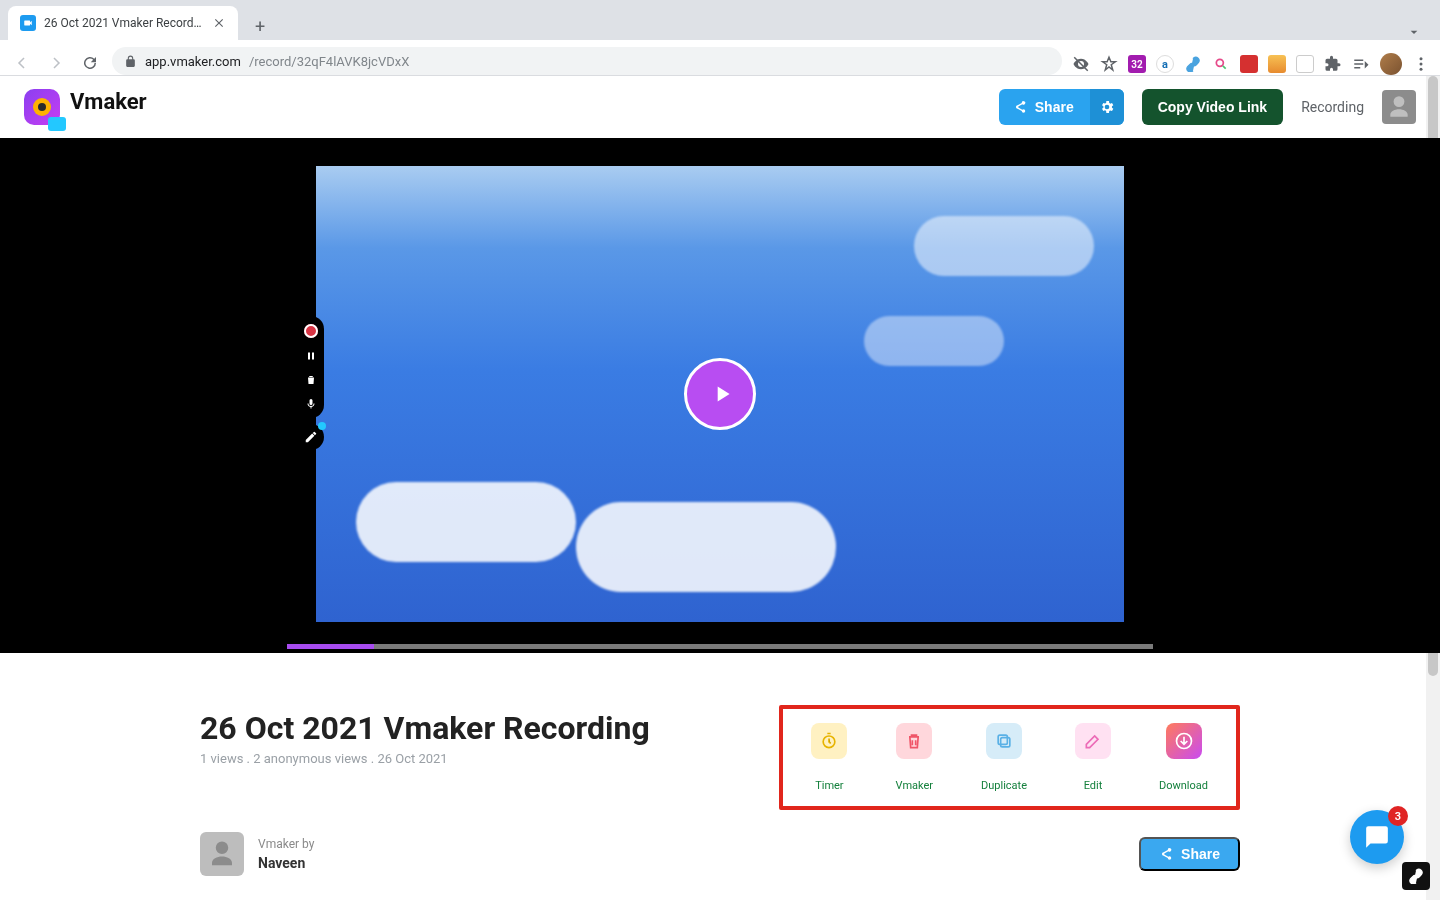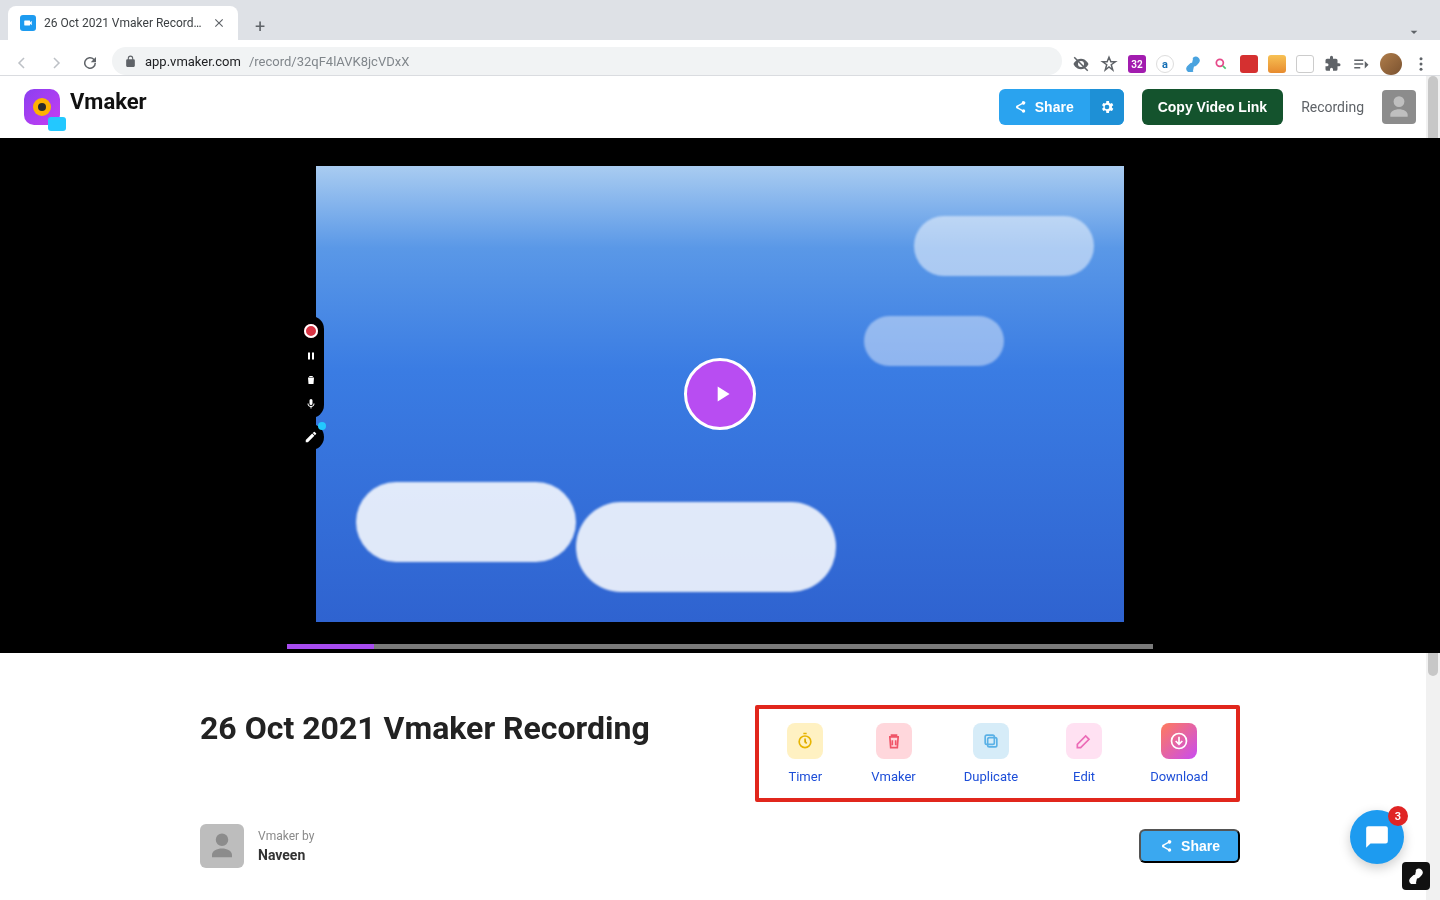--- a/index.html
+++ b/index.html
@@ -64,21 +64,21 @@
   .progress-track{position:absolute;left:287px;right:287px;bottom:4px;height:5px;background:#7a7a7a}
   .progress-fill{height:100%;background:#a84cf0;width:10%}
 
   
   .meta-section{max-width:1080px;margin:0 auto;padding:56px 20px 0 20px;display:flex;justify-content:space-between;position:relative}
   .meta-left{min-width:0}
   .video-title{font-size:32px;font-weight:700;color:#222;margin-bottom:4px}
   .meta-line{color:#9aa0a6;font-size:13px}
 
   .action-row{display:flex;gap:48px;padding:14px 28px;border:4px solid #e1261c;border-radius:2px;align-items:flex-start;margin-top:-4px}
-  .action{display:flex;flex-direction:column;align-items:center;gap:10px;font-size:13px;color:#1d4ed8}
+  .action{display:flex;flex-direction:column;align-items:center;gap:20px;font-size:11px;color:#15803d}
   .action .chip{width:36px;height:36px;border-radius:8px;display:flex;align-items:center;justify-content:center}
   .chip-timer{background:#fff1c2;color:#e7b400}
   .chip-delete{background:#ffd7dc;color:#f05568}
   .chip-dup{background:#d6ecf8;color:#5ab1e6}
   .chip-edit{background:#ffe1f2;color:#ec6bb7}
   .chip-dl{background:linear-gradient(135deg,#ff7b5b,#c94bf1);color:#fff}
 
   .creator-row{max-width:1080px;margin:22px auto 0 auto;padding:0 20px;display:flex;align-items:center;justify-content:space-between}
   .creator-left{display:flex;align-items:center;gap:14px}
   .creator-avatar{width:44px;height:44px;background:#bdbdbd;border-radius:6px;display:flex;align-items:center;justify-content:center}
@@ -279,20 +279,21 @@
   </div>
 
   <div class="progress-track">
     <div class="progress-fill"></div>
   </div>
 </div>
 
 <div class="meta-section">
   <div class="meta-left">
     <h1 class="video-title">26 Oct 2021 Vmaker Recording</h1>
+    <div class="meta-line">1 views . 2 anonymous views . 26 Oct 2021</div>
   </div>
   <div class="action-row">
     <div class="action">
       <div class="chip chip-timer">
           <svg width="20" height="20" viewBox="0 0 24 24">
             <circle cx="12" cy="13" r="7" fill="none" stroke="currentColor" stroke-width="2"></circle>
             <path stroke="currentColor" stroke-width="2" d="M12 9v4l2 2M10 3h4"></path>
           </svg>
         </div>
       <span>Timer</span>

